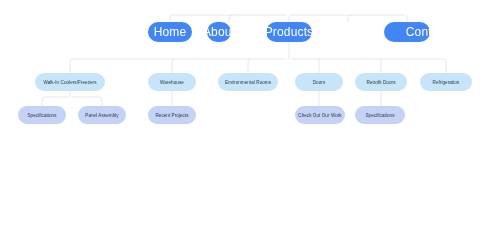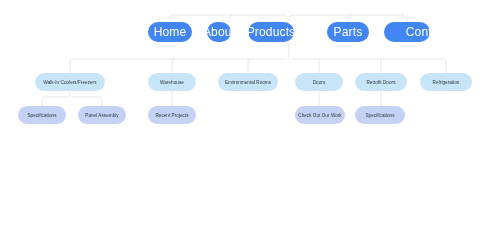--- a/index.html
+++ b/index.html
@@ -93,22 +93,21 @@
       <path d="M 102 106 L 102 100 Q 102 97 99 97 L 73 97"></path>
 
       <path d="M 172 91 L 172 106"></path>
       <path d="M 319 91 L 319 106"></path>
       <path d="M 381 91 L 381 106"></path>
     </g>
   </svg>
 
   <div class="node node-l1" style="left:148px; top:22px; width:44px;">Home</div>
   <div class="node node-l1" style="left:207px; top:22px; width:24px;">About</div>
-  <div class="node node-l1" style="left:248px; top:22px; width:46px;">Products</div>
-  <div class="node node-l1" style="left:327px; top:22px; width:42px;">Parts</div>
+  <div class="node node-l1" style="left:266px; top:22px; width:46px;">Products</div>
   <div class="node node-l1" style="left:384px; top:22px; width:46px;padding-left:40px;">Contact</div>
 
   <div class="node node-l2" style="left:35px; top:73px; width:70px;">Walk-In Coolers/Freezers</div>
   <div class="node node-l2" style="left:148px; top:73px; width:48px;">Warehouse</div>
   <div class="node node-l2" style="left:218px; top:73px; width:60px;">Environmental Rooms</div>
   <div class="node node-l2" style="left:295px; top:73px; width:48px;">Doors</div>
   <div class="node node-l2" style="left:355px; top:73px; width:52px;">Retrofit Doors</div>
   <div class="node node-l2" style="left:420px; top:73px; width:52px;">Refrigeration</div>
 
   <div class="node node-l3" style="left:18px; top:106px; width:48px;">Specifications</div>

